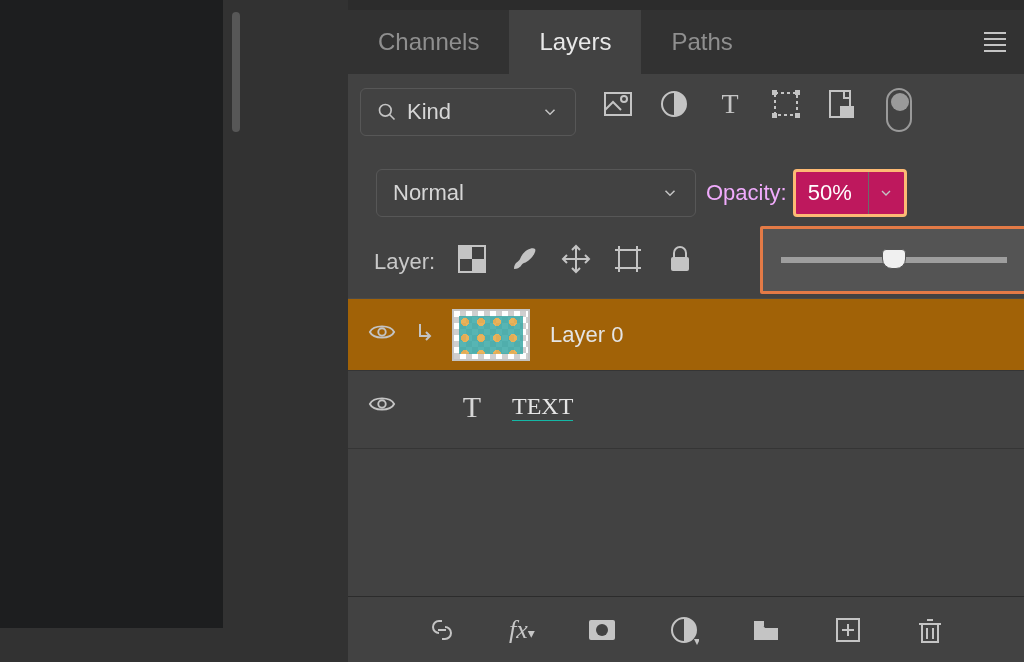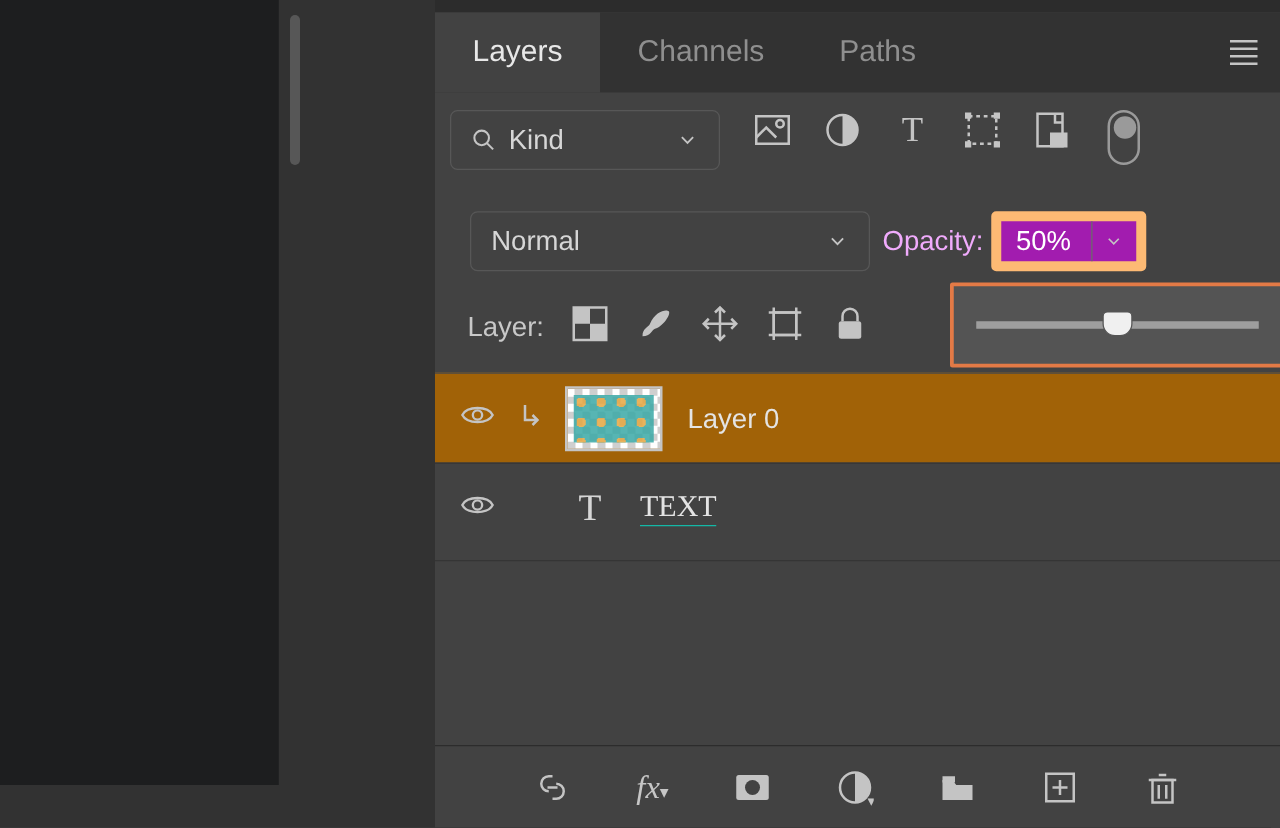--- a/index.html
+++ b/index.html
@@ -128,22 +128,22 @@
     flex:0 0 320px;
     height:48px;
     border:1px solid #575757; border-radius:6px;
     display:flex; align-items:center; padding:0 16px;
     font-size:22px; cursor:pointer;
   }
   .blend-select .chev { margin-left:auto; }
   .opacity-label { font-size:22px; color:#f0abfc; margin-left:4px; }
   .op-field {
     display:flex; align-items:center; height:48px;
-    border:8px solid #fdba74; border-radius:4px;
-    background:#a21caf;
+    border:3px solid #fdba74; border-radius:4px;
+    background:#be185d;
   }
   .op-val { padding:0 12px; font-size:22px; min-width:72px; color:#fff;}
   .op-chev {
     width:36px; height:100%; display:flex; align-items:center; justify-content:center;
     border-left:1px solid #6b6b6b; cursor:pointer;
   }
 
   
   .lock-row {
     height: 56px; margin-top: 14px;
@@ -238,22 +238,22 @@
   <div class="scroll-thumb"></div>
 </div>
 
 <div class="panel-wrap">
   <div class="gutter"></div>
 
   <div class="panel">
     <div class="panel-top-dark"></div>
 
     <div class="tab-row">
+      <div class="tab">Channels</div>
       <div class="tab active">Layers</div>
-      <div class="tab">Channels</div>
       <div class="tab">Paths</div>
       <div class="tab-menu clicky">
         <span></span>
           <span></span>
           <span></span>
           <span></span>
       </div>
     </div>
 
     <div class="filter-row">

